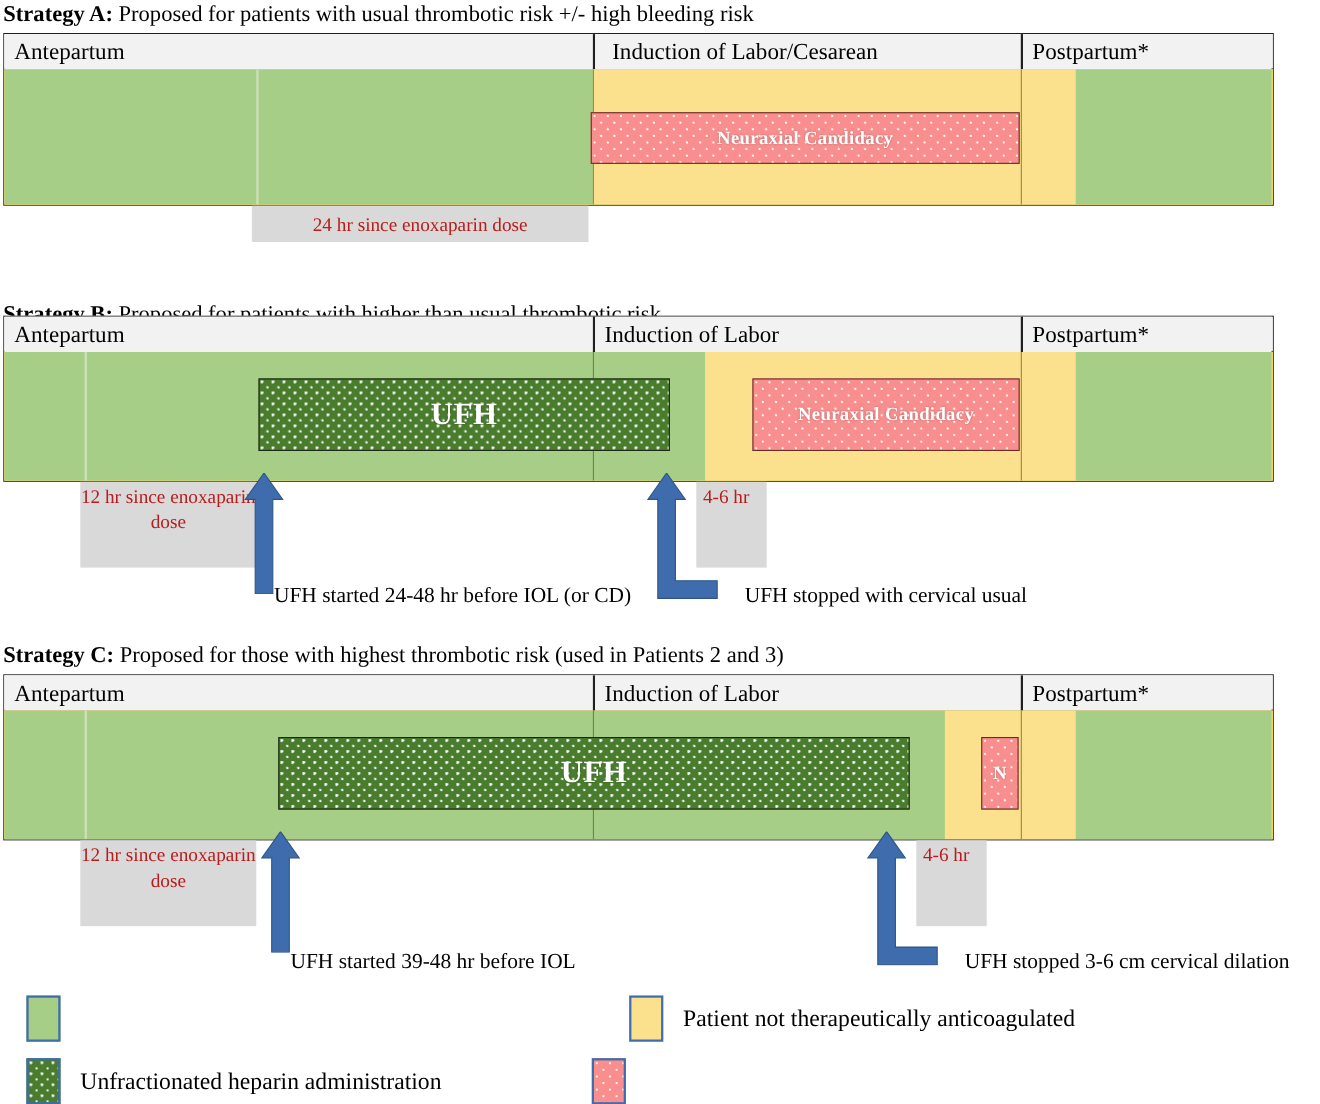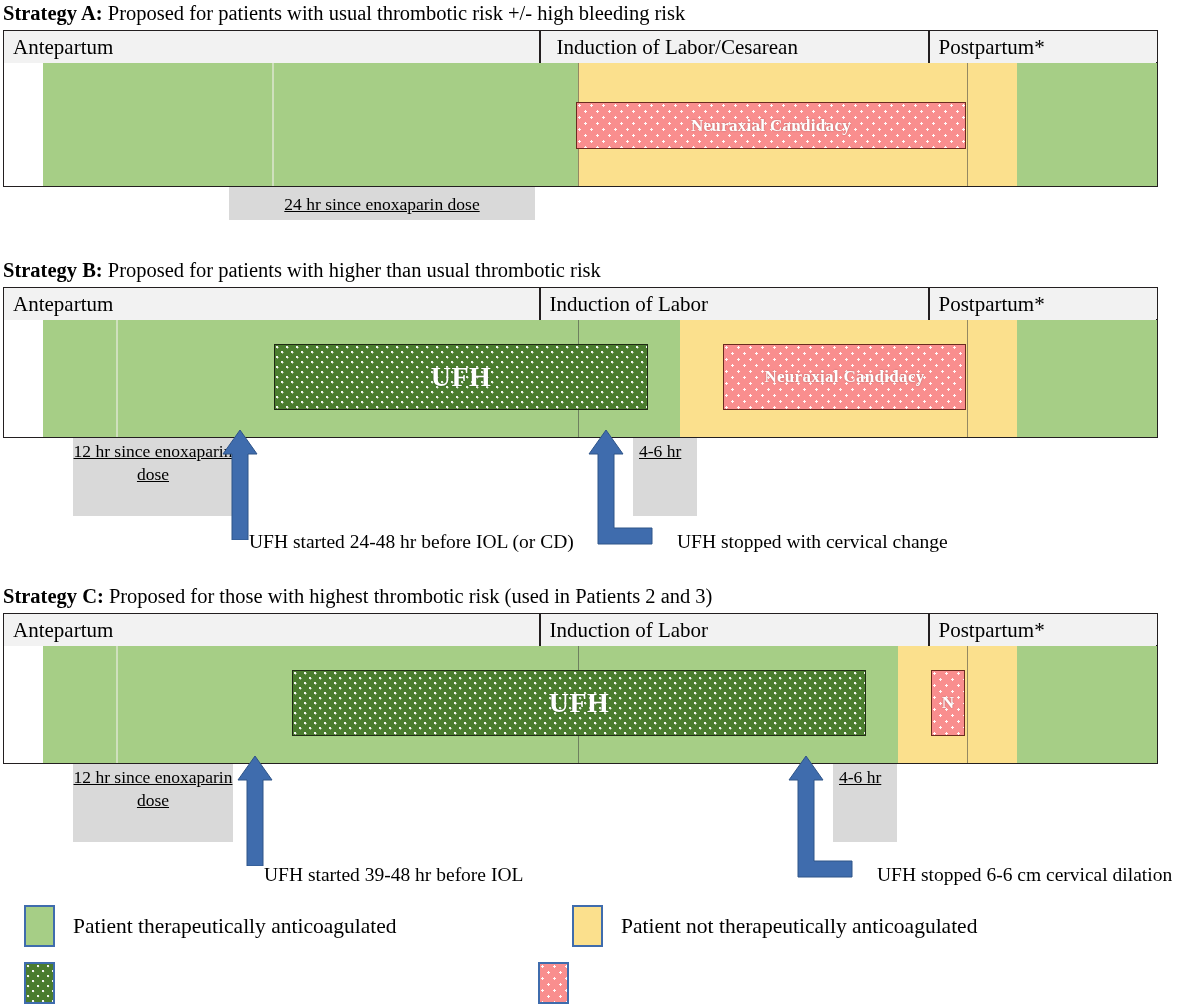--- a/index.html
+++ b/index.html
@@ -35,21 +35,21 @@
   .hdr-cell{
     position:absolute;top:0;height:32px;
     display:flex;align-items:center;
     font-size:21px;
     padding-left:9px;
     box-sizing:border-box;
     background:#f2f2f2;
     white-space:nowrap;
   }
   .hdr-div{position:absolute;top:0;width:1.5px;height:32px;background:#231f20;}
-  .body-row{position:relative;overflow:hidden;background:#fde047;margin-left:39px;}
+  .body-row{position:relative;overflow:hidden;background:#fde047;}
   .seg{position:absolute;top:0;bottom:0;}
   .seg.green{background:#a6ce86;}
   .seg.yellow{background:#fbe08d;}
   .vdiv{position:absolute;top:0;bottom:0;width:1.2px;background:#3f3f3f;opacity:.55;}
   .vdiv.faint{background:#cfe0bd;opacity:1;width:1.5px;}
 
   .ufh-box{
     position:absolute;
     border:1.6px solid #1f2a14;
     box-sizing:border-box;
@@ -79,22 +79,21 @@
     overflow:hidden;
   }
   .greybox{
     position:absolute;background:#d9d9d9;
     display:flex;flex-direction:column;
     align-items:center;justify-content:flex-start;
     font-size:17.5px;line-height:23px;
     text-align:center;
     box-sizing:border-box;
     padding-top:2px;
-    color:#000000;
-    text-decoration:underline;
+    color:#b91c1c;
   }
   .arrow{position:absolute;}
   .note{
     position:absolute;font-size:19.5px;white-space:nowrap;color:#000;margin-left:24px;
   }
 
   
   .legend{position:absolute;left:0;width:1200px;}
   .lg-item{position:absolute;display:flex;align-items:center;}
   .sw{
@@ -153,21 +152,21 @@
     </div>
   </div>
 
   <div class="greybox" style="left:229px;top:187px;width:306px;height:33px;justify-content:center;">
     <span>24 hr since enoxaparin dose</span>
   </div>
 </div>
 
 <div class="strategy" style="top:257px;">
 
-  <div class="strat-title" style="position:absolute;top:1px;left:0;text-align:right;">
+  <div class="strat-title" style="position:absolute;top:17px;left:0;text-align:right;">
     <span class="lead">Strategy B:</span><span> Proposed for patients with higher than usual thrombotic risk</span>
   </div>
 
   <div class="table" style="top:30px;height:151px;">
     <div class="hdr-row">
       <div class="hdr-cell" style="left:0;width:535px;">Antepartum</div>
       <div class="hdr-div" style="left:535px;"></div>
       <div class="hdr-cell" style="left:536.5px;width:388px;">Induction of Labor</div>
       <div class="hdr-div" style="left:924px;"></div>
       <div class="hdr-cell" style="left:925.5px;width:226px;">Postpartum*</div>
@@ -199,21 +198,21 @@
 
   <svg class="arrow" style="left:221px;top:173px;" width="38" height="110" viewBox="0 0 38 110">
     <polygon points="19,0 36,24 27,24 27,110 11,110 11,24 2,24" fill="#3f6cad" stroke="#2f5488" stroke-width="1"></polygon>
   </svg>
 
   <svg class="arrow" style="left:586px;top:173px;" width="70" height="115" viewBox="0 0 70 115">
     <polygon points="20,0 37,24 28,24 28,98 66,98 66,114 12,114 12,24 3,24" fill="#3f6cad" stroke="#2f5488" stroke-width="1"></polygon>
   </svg>
 
   <div class="note" style="left:225px;top:274px;">UFH started 24-48 hr before IOL (or CD)</div>
-  <div class="note" style="left:653px;top:274px;">UFH stopped with cervical change</div>
+  <div class="note" style="left:653px;top:274px;">UFH stopped with cervical usual</div>
 </div>
 
 <div class="strategy" style="top:583px;">
 
   <div class="strat-title" style="position:absolute;top:1px;left:0;">
     <span class="lead">Strategy C:</span><span> Proposed for those with highest thrombotic risk (used in Patients 2 and 3)</span>
   </div>
 
   <div class="table" style="top:30px;height:151px;">
     <div class="hdr-row">
@@ -250,35 +249,35 @@
 
   <svg class="arrow" style="left:236px;top:173px;" width="38" height="110" viewBox="0 0 38 110">
     <polygon points="19,0 36,24 27,24 27,110 11,110 11,24 2,24" fill="#3f6cad" stroke="#2f5488" stroke-width="1"></polygon>
   </svg>
 
   <svg class="arrow" style="left:786px;top:173px;" width="70" height="122" viewBox="0 0 70 122">
     <polygon points="20,0 37,24 28,24 28,105 66,105 66,121 12,121 12,24 3,24" fill="#3f6cad" stroke="#2f5488" stroke-width="1"></polygon>
   </svg>
 
   <div class="note" style="left:240px;top:281px;">UFH started 39-48 hr before IOL</div>
-  <div class="note" style="left:853px;top:281px;">UFH stopped 6-6 cm cervical dilation</div>
+  <div class="note" style="left:853px;top:281px;">UFH stopped 3-6 cm cervical dilation</div>
 </div>
 
 <div class="legend" style="top:905px;">
 
   <div class="lg-item" style="left:24px;top:0;">
     <span class="sw green"></span>
-    <span class="lg-label">Patient therapeutically anticoagulated</span>
   </div>
 
   <div class="lg-item" style="left:530px;top:0;padding-left:42px;">
     <span class="sw yellow"></span>
     <span class="lg-label">Patient not therapeutically anticoagulated</span>
   </div>
 
   <div class="lg-item" style="left:24px;top:57px;">
     <span class="sw dgreen"></span>
+    <span class="lg-label">Unfractionated heparin administration</span>
   </div>
 
   <div class="lg-item" style="left:538px;top:57px;">
     <span class="sw pink"></span>
   </div>
 </div>
 
 </body></html>

